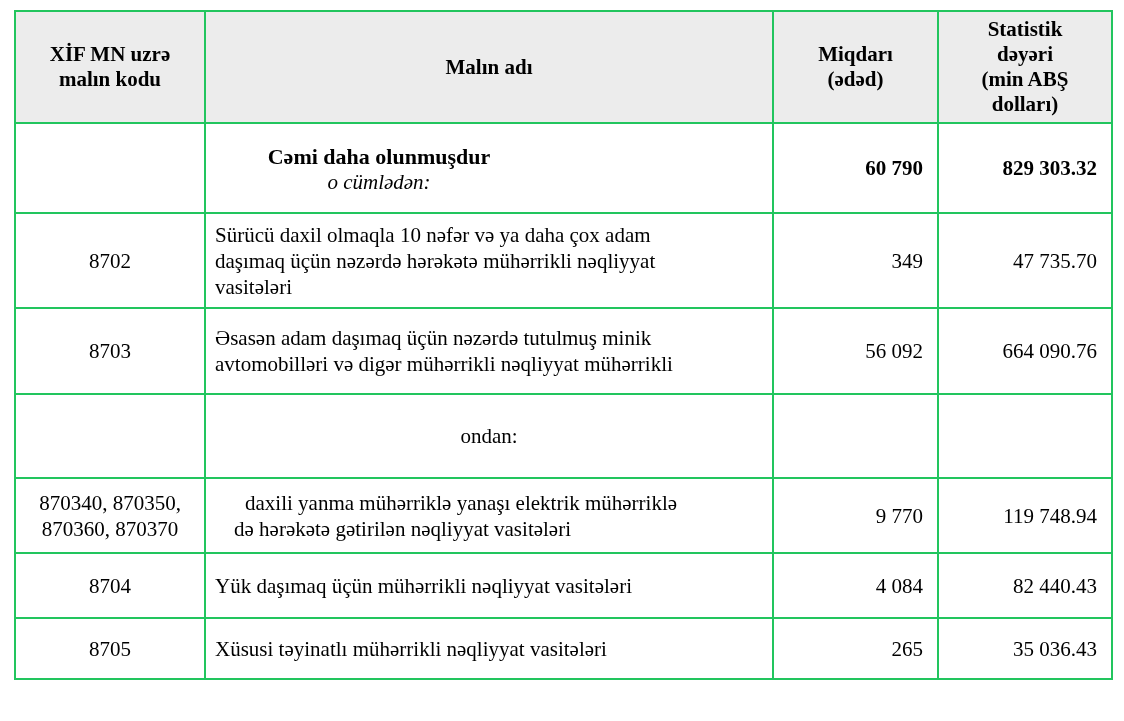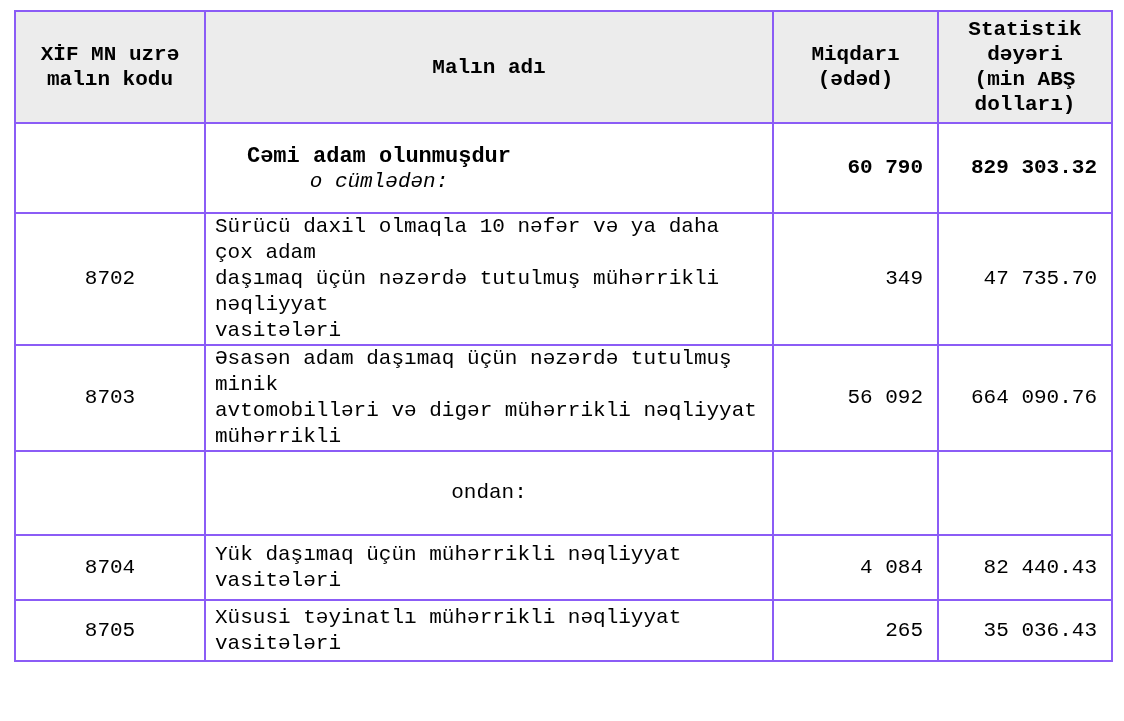--- a/index.html
+++ b/index.html
@@ -14,27 +14,26 @@
   }
   .page {
     padding: 10px 14px;
   }
   table.stat-table {
     border-collapse: collapse;
     table-layout: fixed;
     width: 1097px;
   }
   .stat-table td, .stat-table th {
-    border: 2px solid #8b5cf6;
+    border: 2px solid #22c55e;
     vertical-align: middle;
     padding: 0;
     font-size: 21px;
     line-height: 26px;
     overflow: hidden;
-    font-family: Liberation Mono, monospace;
   }
   col.c-code  { width: 190px; }
   col.c-name  { width: 568px; }
   col.c-qty   { width: 165px; }
   col.c-val   { width: 174px; }
 
   tr.hdr td {
     background: #ececec;
     font-weight: bold;
     text-align: center;
@@ -124,33 +123,33 @@
           <span class="line">dəyəri</span>
           <span class="line">(min ABŞ</span>
           <span class="line">dolları)</span>
         </td>
       </tr>
 
       <tr class="r1 total">
         <td class="code"></td>
         <td class="name">
           <div class="total-wrap">
-            <span class="total-title">Cəmi adam olunmuşdur</span>
+            <span class="total-title">Cəmi daha olunmuşdur</span>
             <span class="total-sub">o cümlədən:</span>
           </div>
         </td>
         <td class="qty">60 790</td>
         <td class="val">829 303.32</td>
       </tr>
 
       <tr class="r2">
         <td class="code">8702</td>
         <td class="name">
           <span class="line">Sürücü daxil olmaqla 10 nəfər və ya daha çox adam</span>
-          <span class="line">daşımaq üçün nəzərdə tutulmuş mühərrikli nəqliyyat</span>
+          <span class="line">daşımaq üçün nəzərdə hərəkətə mühərrikli nəqliyyat</span>
           <span class="line">vasitələri</span>
         </td>
         <td class="qty">349</td>
         <td class="val">47 735.70</td>
       </tr>
 
       <tr class="r3">
         <td class="code">8703</td>
         <td class="name">
           <span class="line">Əsasən adam daşımaq üçün nəzərdə tutulmuş minik</span>
@@ -162,20 +161,32 @@
 
       <tr class="r4">
         <td class="code"></td>
         <td class="name center">
           <span class="line">ondan:</span>
         </td>
         <td class="qty"></td>
         <td class="val"></td>
       </tr>
 
+      <tr class="r5">
+        <td class="code">
+          <span class="line">870340, 870350,</span>
+          <span class="line">870360, 870370</span>
+        </td>
+        <td class="name indent">
+          <span class="line first">daxili yanma mühərriklə yanaşı elektrik mühərriklə</span>
+          <span class="line">də hərəkətə gətirilən nəqliyyat vasitələri</span>
+        </td>
+        <td class="qty">9 770</td>
+        <td class="val">119 748.94</td>
+      </tr>
 
 
       <tr class="r7">
         <td class="code">8704</td>
         <td class="name">
           <span class="line">Yük daşımaq üçün mühərrikli nəqliyyat vasitələri</span>
         </td>
         <td class="qty">4 084</td>
         <td class="val">82 440.43</td>
       </tr>

